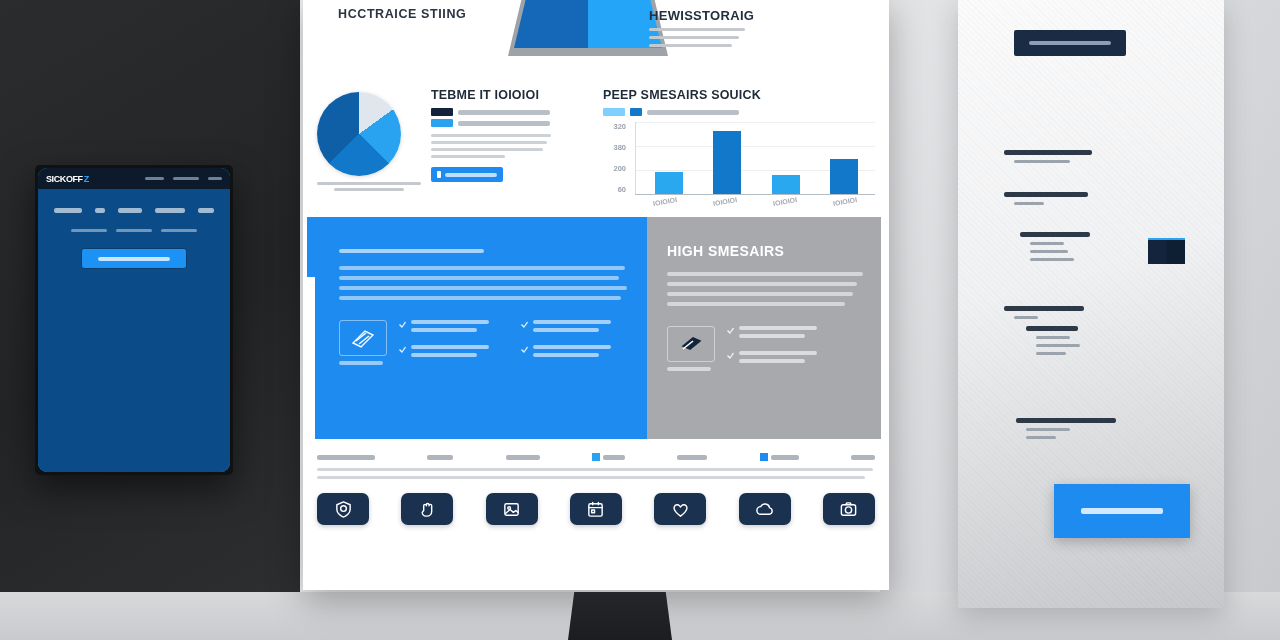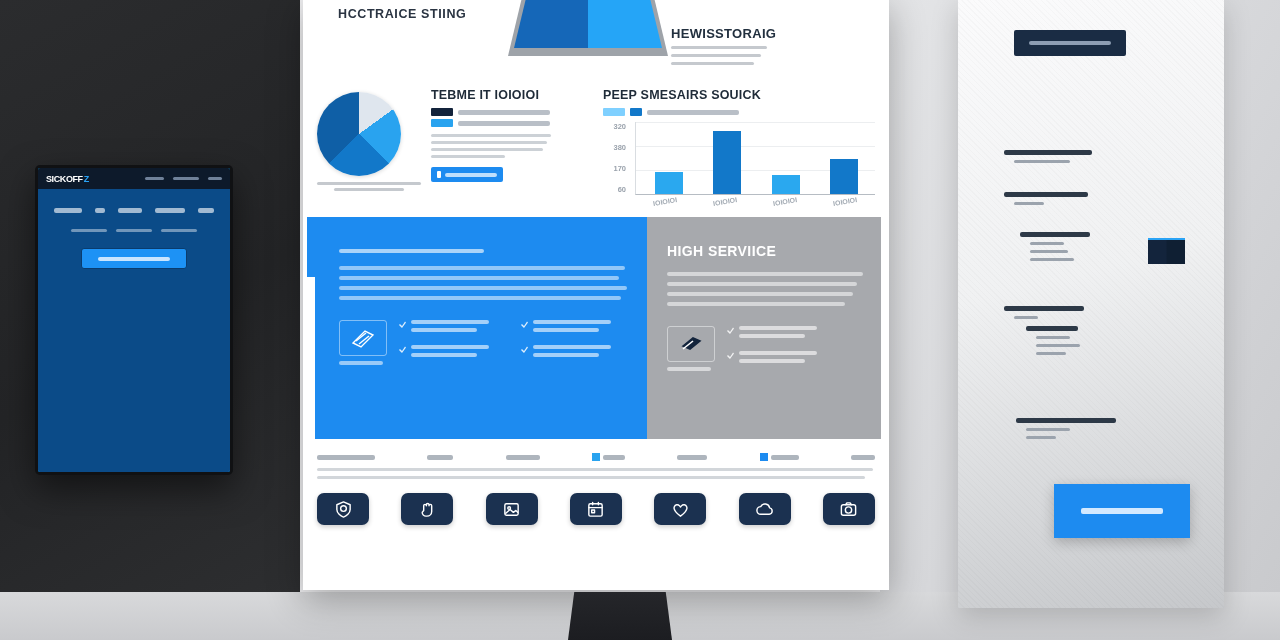--- a/index.html
+++ b/index.html
@@ -33,21 +33,21 @@
   .hero-title-wrap{position:absolute;left:35px;top:9px;}
   .hero-kicker{font-size:12.5px;font-weight:700;letter-spacing:.6px;color:#2a3442;}
   .hero-title{font-size:27px;font-weight:800;letter-spacing:.4px;color:#1d8bf0;line-height:1;margin-top:3px;}
 
   .banner{position:absolute;left:205px;top:-36px;width:160px;height:94px;
     background:#9ea3a9;clip-path:polygon(14% 0,86% 0,100% 100%,0% 100%);}
   .banner-inner{position:absolute;left:6px;top:0;width:148px;height:86px;
     clip-path:polygon(14% 0,86% 0,100% 100%,0% 100%);
     background:linear-gradient(90deg,#1567b8 0%,#1567b8 50%,#25a5f7 50%,#25a5f7 100%);}
 
-  .hero-right{position:absolute;left:368px;top:10px;width:196px;margin-top:18px;}
+  .hero-right{position:absolute;left:346px;top:10px;width:196px;}
   .hero-right h3{margin:0;font-size:13px;font-weight:800;color:#22303f;letter-spacing:.3px;}
   .blurline{height:3px;border-radius:2px;background:#c5c9ce;margin-top:5px;}
 
   
   .analytics{display:flex;gap:14px;padding:8px 14px 6px 14px;}
   .a-card{flex:1;}
   .a-pie-card{display:flex;gap:10px;}
   .pie{width:84px;height:84px;border-radius:50%;flex:none;margin-top:6px;
     background:conic-gradient(
       #dfe6ee 0deg 54deg,
@@ -117,21 +117,21 @@
   .f-para .blurline{height:3px;background:#d2d6da;margin-top:5px;}
   .f-icons{display:flex;justify-content:space-between;margin-top:14px;}
   .f-icon{width:52px;height:32px;border-radius:7px;background:#1b3150;
     display:flex;align-items:center;justify-content:center;box-shadow:0 2px 5px rgba(0,0,0,.2);}
   .f-icon svg{width:19px;height:19px;stroke:#fff;fill:none;stroke-width:1.5;}
 
   
   .phone{position:absolute;left:35px;top:165px;width:198px;height:310px;
     background:#101113;border-radius:5px;padding:3px;box-sizing:border-box;
     box-shadow:0 14px 34px rgba(0,0,0,.5);}
-  .phone-screen{width:100%;height:100%;overflow:hidden;border-radius:2px;position:relative;
+  .phone-screen{width:100%;height:100%;overflow:hidden;border-radius:9px;position:relative;
     background:#0ea5e9;}
   .ph-nav{height:21px;background:#0d1a2b;display:flex;align-items:center;padding:0 8px;
     justify-content:space-between;}
   .ph-logo{font-size:9px;font-weight:800;color:#fff;letter-spacing:-.4px;
     display:flex;align-items:center;gap:1px;}
   .ph-logo b{color:#2aa3f5;}
   .ph-links{display:flex;gap:9px;}
   .ph-links span{height:3px;width:19px;background:#6f8199;border-radius:2px;display:block;}
   .ph-hero{height:160px;position:relative;
     background:linear-gradient(135deg,#1391ef 0%,#0f87e6 40%,#0b6fc6 100%);
@@ -279,21 +279,21 @@
           <div class="a-title">PEEP SMESAIRS SOUICK</div>
           <div class="legend-row">
             <div class="sw" style="background:#7fd0ff"></div>
             <div class="sw" style="background:#1278c9;width:12px"></div>
             <div class="legend-text"></div>
           </div>
           <div class="bars-wrap">
             <div class="y-axis" id="y-axis">
                 <span>320</span>
                 <span>380</span>
-                <span>170</span>
+                <span>200</span>
                 <span>60</span>
               </div>
             <div class="plot">
               <div class="grid" style="top:0"></div>
               <div class="grid" style="top:24px"></div>
               <div class="grid" style="top:48px"></div>
               <div class="bars" id="bars">
                   <div class="bar" style="height: 30%; background: rgb(42, 168, 239);"></div>
                   <div class="bar" style="height: 88%; background: rgb(18, 120, 201);"></div>
                   <div class="bar" style="height: 27%; background: rgb(42, 168, 239);"></div>
@@ -363,21 +363,21 @@
                       <div class="blurline" style="width: 78px;"></div>
                       <div class="blurline" style="width: 66px;"></div>
                     </div>
                   </div>
                 </div>
               </div>
           </div>
         </div>
 
         <div class="panel-gray">
-          <h2 class="p-title">HIGH SERVIICE</h2>
+          <h2 class="p-title">HIGH SMESAIRS</h2>
           <div class="p-para p-gray-para" id="gray-para">
               <div class="blurline" style="width: 196px;"></div>
               <div class="blurline" style="width: 190px;"></div>
               <div class="blurline" style="width: 186px;"></div>
               <div class="blurline" style="width: 178px;"></div>
             </div>
           <div class="p-body">
             <div>
               <div class="tile">
                 <svg viewBox="0 0 28 20">

